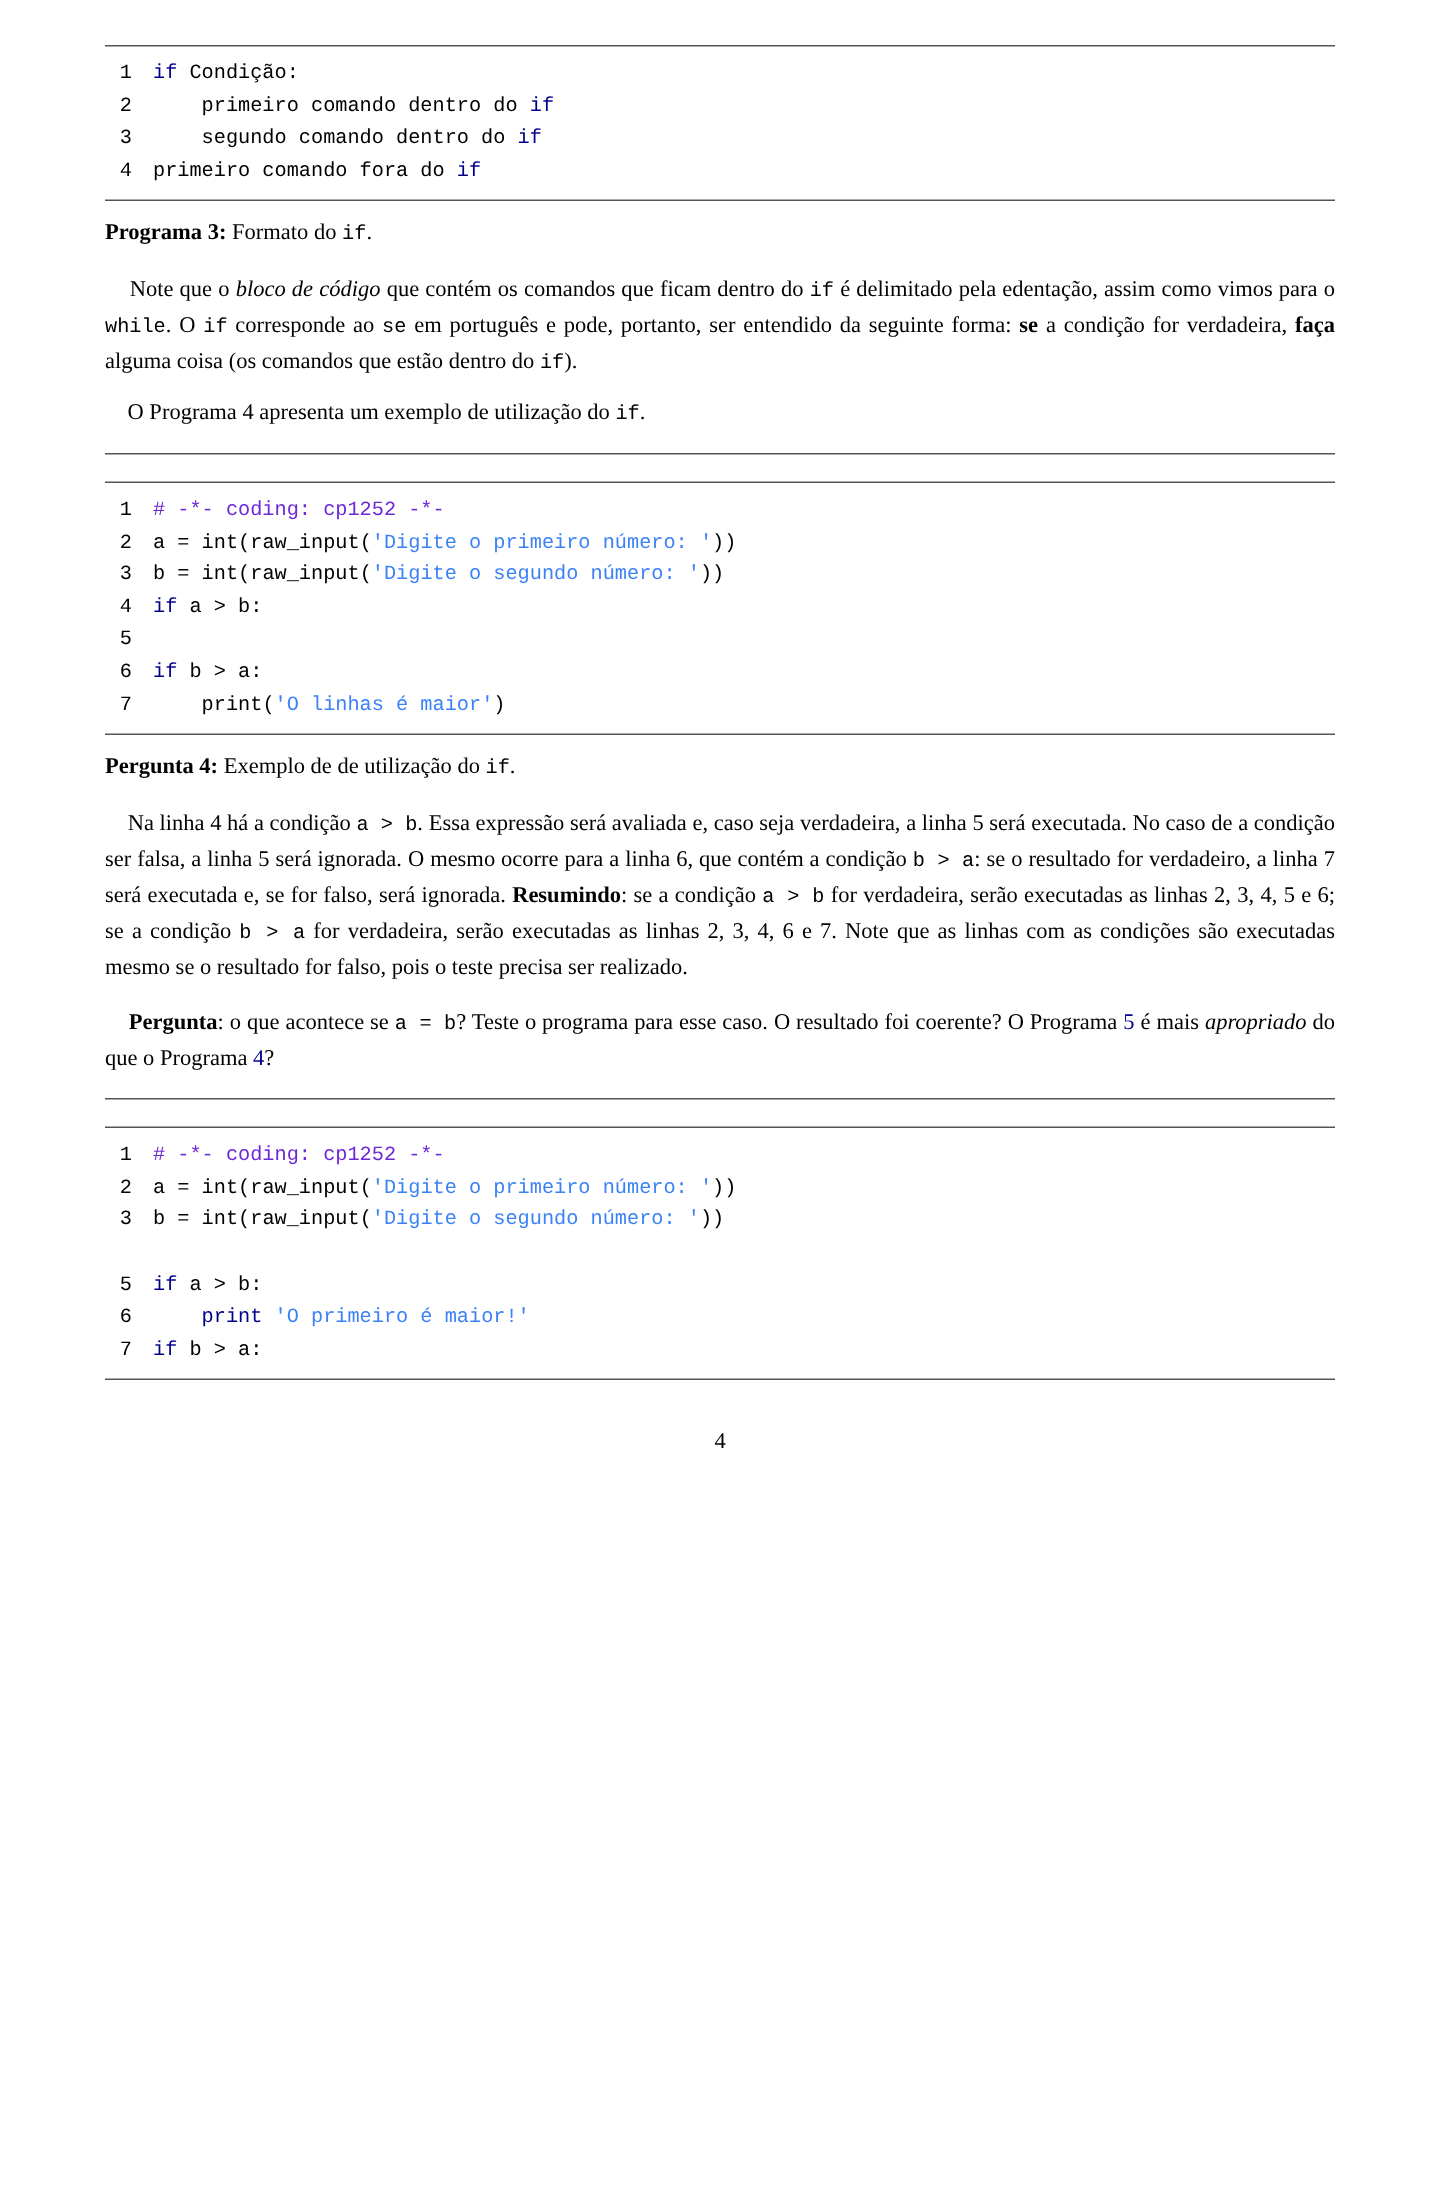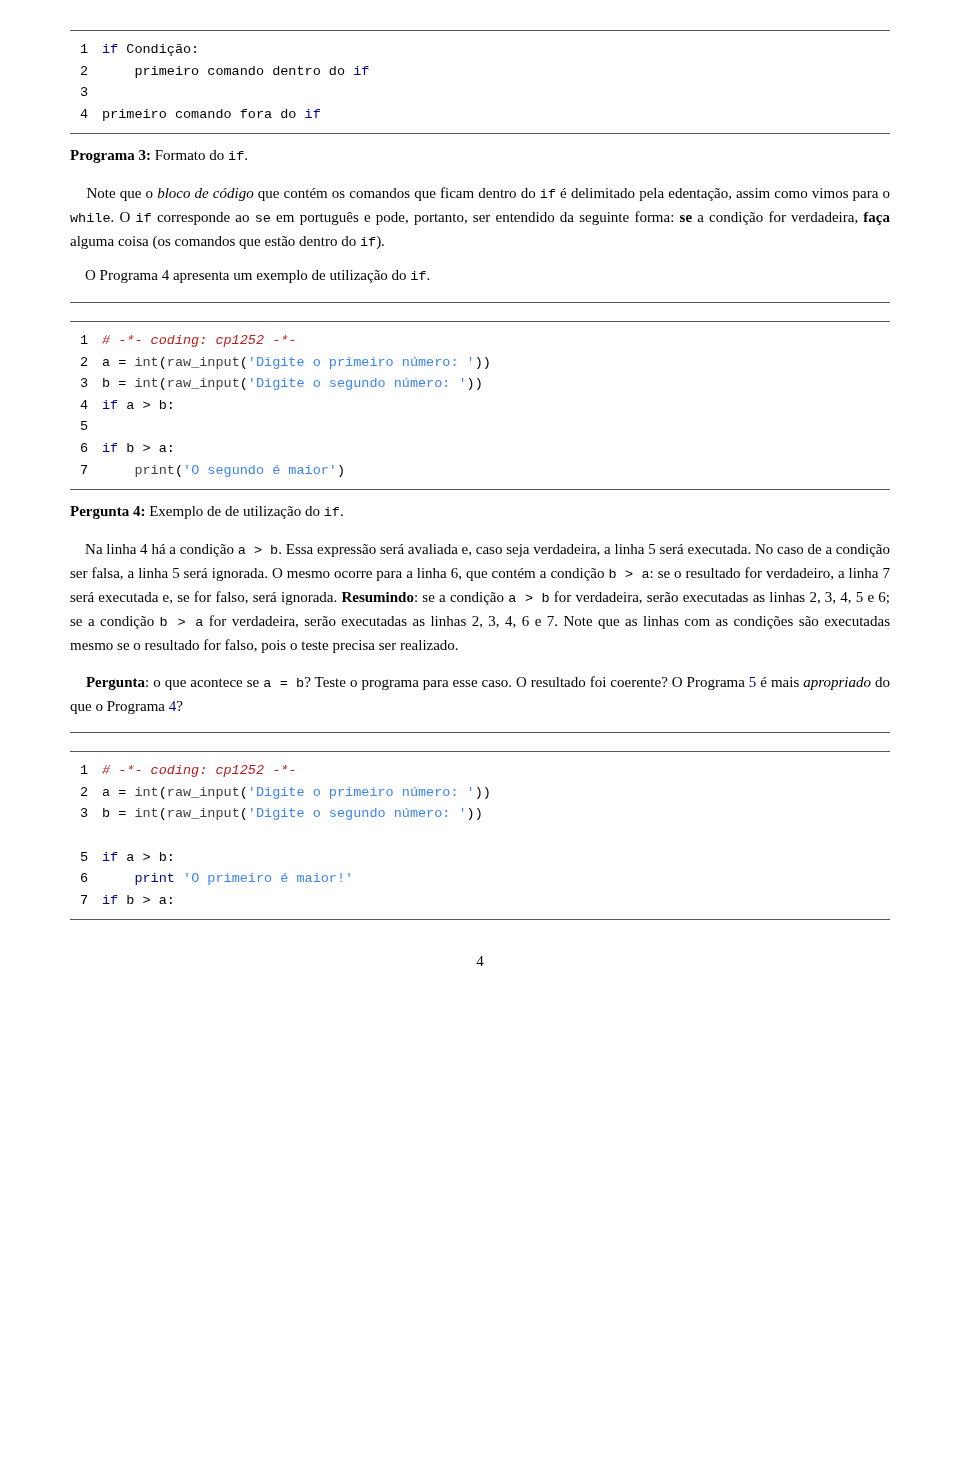--- a/index.html
+++ b/index.html
@@ -35,23 +35,23 @@
       font-size: 13.5px;
       user-select: none;
     }
     .code-text {
       font-family: "Courier New", Courier, monospace;
       font-size: 13.5px;
       white-space: pre;
     }
     
     .kw { color: #00008B; } 
-    .fn { color: #404040; } 
+    .fn { color: #000000; } 
     .st { color: #3b82f6; } 
-    .cm { color: #b91c1c; font-style: italic; } 
+    .cm { color: #6d28d9; } 
     .caption {
       text-align: left;
       margin: 6px 0 14px 0;
       font-size: 15px;
     }
     .caption strong { font-weight: bold; }
     p {
       margin-bottom: 10px;
       text-align: justify;
     }
@@ -78,20 +78,21 @@
   <div class="code-line">
     <span class="line-num">1</span>
     <span class="code-text"><span class="kw">if</span> Condição:</span>
   </div>
   <div class="code-line">
     <span class="line-num">2</span>
     <span class="code-text">    primeiro comando dentro do <span class="kw">if</span></span>
   </div>
   <div class="code-line">
     <span class="line-num">3</span>
+    <span class="code-text">    segundo comando dentro do <span class="kw">if</span></span>
   </div>
   <div class="code-line">
     <span class="line-num">4</span>
     <span class="code-text">primeiro comando fora do <span class="kw">if</span></span>
   </div>
 </div>
 
 <div class="caption">
   <strong>Programa 3:</strong><span> Formato do <code>if</code>.</span>
 </div>
@@ -125,21 +126,21 @@
   </div>
   <div class="code-line">
     <span class="line-num">5</span>
   </div>
   <div class="code-line">
     <span class="line-num">6</span>
     <span class="code-text"><span class="kw">if</span> b &gt; a:</span>
   </div>
   <div class="code-line">
     <span class="line-num">7</span>
-    <span class="code-text">    <span class="fn">print</span>(<span class="st">'O segundo é maior'</span>)</span>
+    <span class="code-text">    <span class="fn">print</span>(<span class="st">'O linhas é maior'</span>)</span>
   </div>
 </div>
 
 <div class="caption">
   <strong>Pergunta 4:</strong><span> Exemplo de de utilização do <code>if</code>.</span>
 </div>
 
 <p>
   &nbsp;&nbsp;&nbsp;&nbsp;Na linha 4 há a condição <code>a &gt; b</code>. Essa expressão será avaliada e, caso seja verdadeira, a linha 5 será executada. No caso de a condição ser falsa, a linha 5 será ignorada. O mesmo ocorre para a linha 6, que contém a condição <code>b &gt; a</code>: se o resultado for verdadeiro, a linha 7 será executada e, se for falso, será ignorada. <strong>Resumindo</strong>: se a condição <code>a &gt; b</code> for verdadeira, serão executadas as linhas 2, 3, 4, 5 e 6; se a condição <code>b &gt; a</code> for verdadeira, serão executadas as linhas 2, 3, 4, 6 e 7. Note que as linhas com as condições são executadas mesmo se o resultado for falso, pois o teste precisa ser realizado.
 </p>

